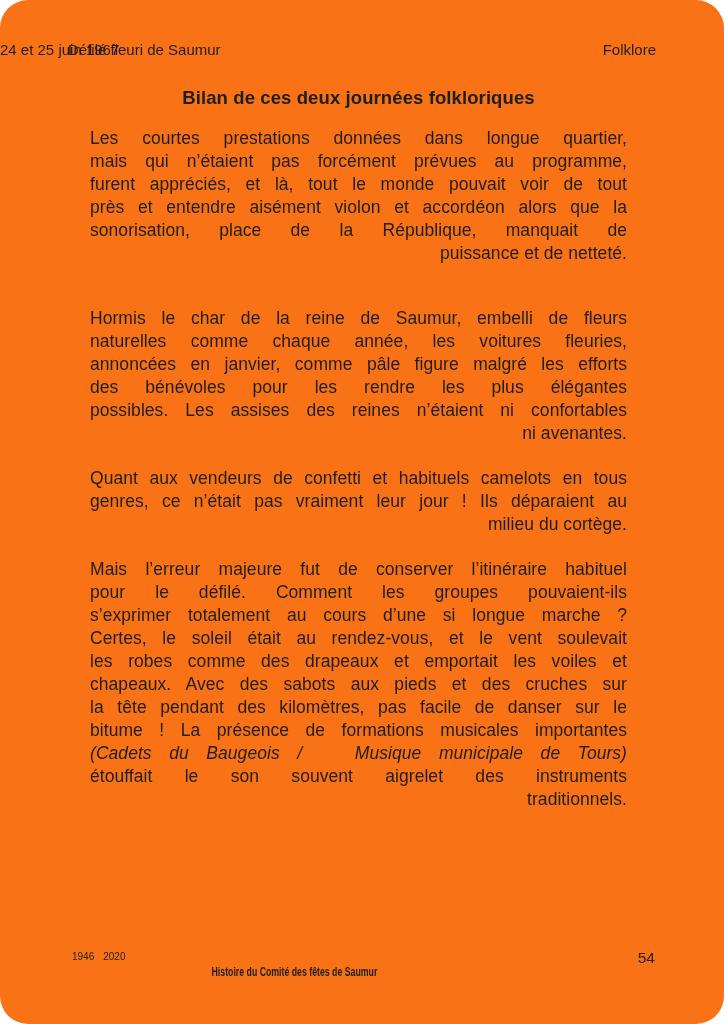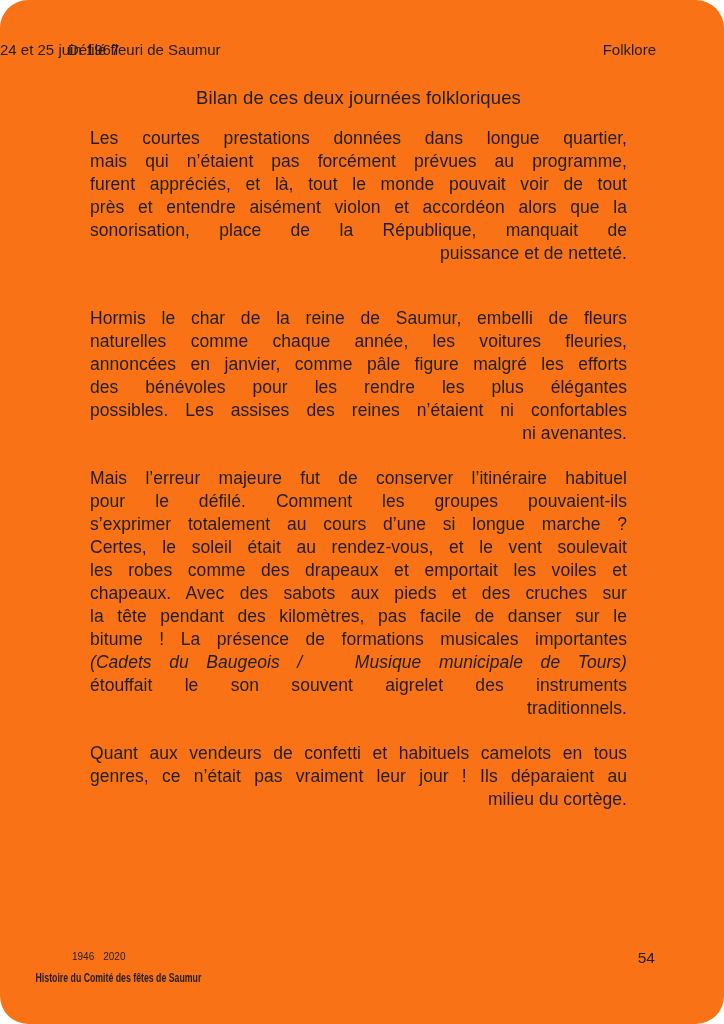--- a/index.html
+++ b/index.html
@@ -33,21 +33,21 @@
   .header-right { position: absolute; right: 68px; top: 0; white-space: nowrap; }
 
   
   .doc-title {
     position: absolute;
     top: 87px;
     left: 90px;
     width: 537px;
     text-align: center;
     font-size: 18.5px;
-    font-weight: normal;
+    font-weight: bold;
     letter-spacing: 0.1px;
     white-space: nowrap;
   }
 
   
   .body-text {
     position: absolute;
     top: 127px;
     left: 90px;
     width: 537px;
@@ -81,22 +81,22 @@
     left: 72px;
     top: 3px;
     font-size: 10px;
     white-space: nowrap;
   }
   .footer-years .year + .year { margin-left: 9px; }
   .footer-book {
     position: absolute;
     left: 0;
     width: 589px;
-    top: 20px;
-    text-align: left;
+    top: 14px;
+    text-align: center;
   }
   .footer-book-inner {
     display: inline-block;
     font-size: 12.5px;
     font-weight: bold;
     transform: scaleX(0.7);
     transform-origin: center;
     white-space: nowrap;
   }
   .footer-page-number {
@@ -130,36 +130,36 @@
       </div>
       <div class="paragraph">
         <div class="text-line">Hormis le char de la reine de Saumur, embelli de fleurs</div>
         <div class="text-line">naturelles comme chaque année, les voitures fleuries,</div>
         <div class="text-line">annoncées en janvier, comme pâle figure malgré les efforts</div>
         <div class="text-line">des bénévoles pour les rendre les plus élégantes</div>
         <div class="text-line">possibles. Les assises des reines n’étaient ni confortables</div>
         <div class="text-line last">ni avenantes.</div>
       </div>
       <div class="paragraph">
+        <div class="text-line">Quant aux vendeurs de confetti et habituels camelots en tous</div>
+        <div class="text-line">genres, ce n’était pas vraiment leur jour ! Ils déparaient au</div>
+        <div class="text-line last">milieu du cortège.</div>
+      </div>
+      <div class="paragraph">
         <div class="text-line">Mais l’erreur majeure fut de conserver l’itinéraire habituel</div>
         <div class="text-line">pour le défilé. Comment les groupes pouvaient-ils</div>
         <div class="text-line">s’exprimer totalement au cours d’une si longue marche ?</div>
         <div class="text-line">Certes, le soleil était au rendez-vous, et le vent soulevait</div>
         <div class="text-line">les robes comme des drapeaux et emportait les voiles et</div>
         <div class="text-line">chapeaux. Avec des sabots aux pieds et des cruches sur</div>
         <div class="text-line">la tête pendant des kilomètres, pas facile de danser sur le</div>
         <div class="text-line">bitume ! La présence de formations musicales importantes</div>
         <div class="text-line italic">(Cadets du Baugeois /&nbsp;&nbsp; Musique municipale de Tours)</div>
         <div class="text-line">étouffait le son souvent aigrelet des instruments</div>
         <div class="text-line last">traditionnels.</div>
-      </div>
-      <div class="paragraph">
-        <div class="text-line">Quant aux vendeurs de confetti et habituels camelots en tous</div>
-        <div class="text-line">genres, ce n’était pas vraiment leur jour ! Ils déparaient au</div>
-        <div class="text-line last">milieu du cortège.</div>
       </div>
     </div>
 
   <div class="page-footer">
     <span class="footer-years">
       <span class="year">1946</span><span class="year">2020</span>
     </span>
     <span class="footer-book">
       <span class="footer-book-inner">Histoire du Comité des fêtes de Saumur</span>
     </span>

